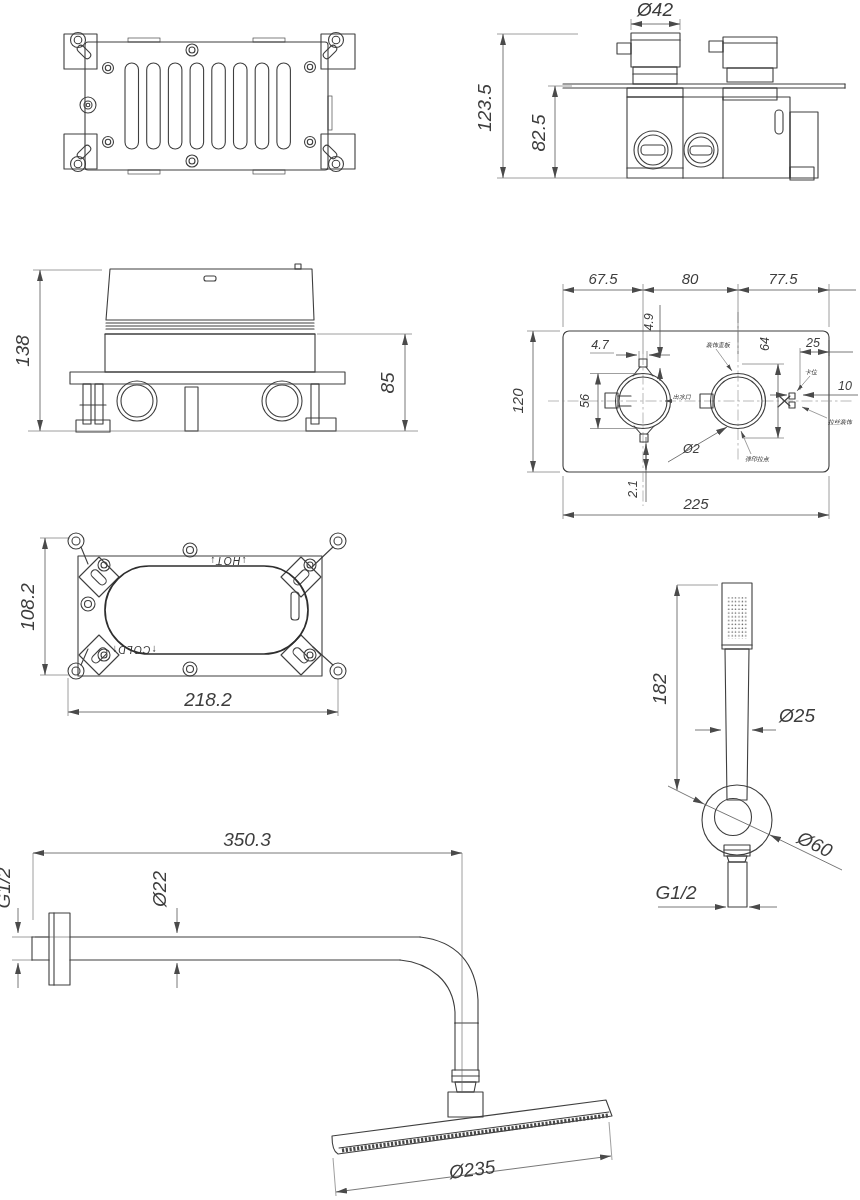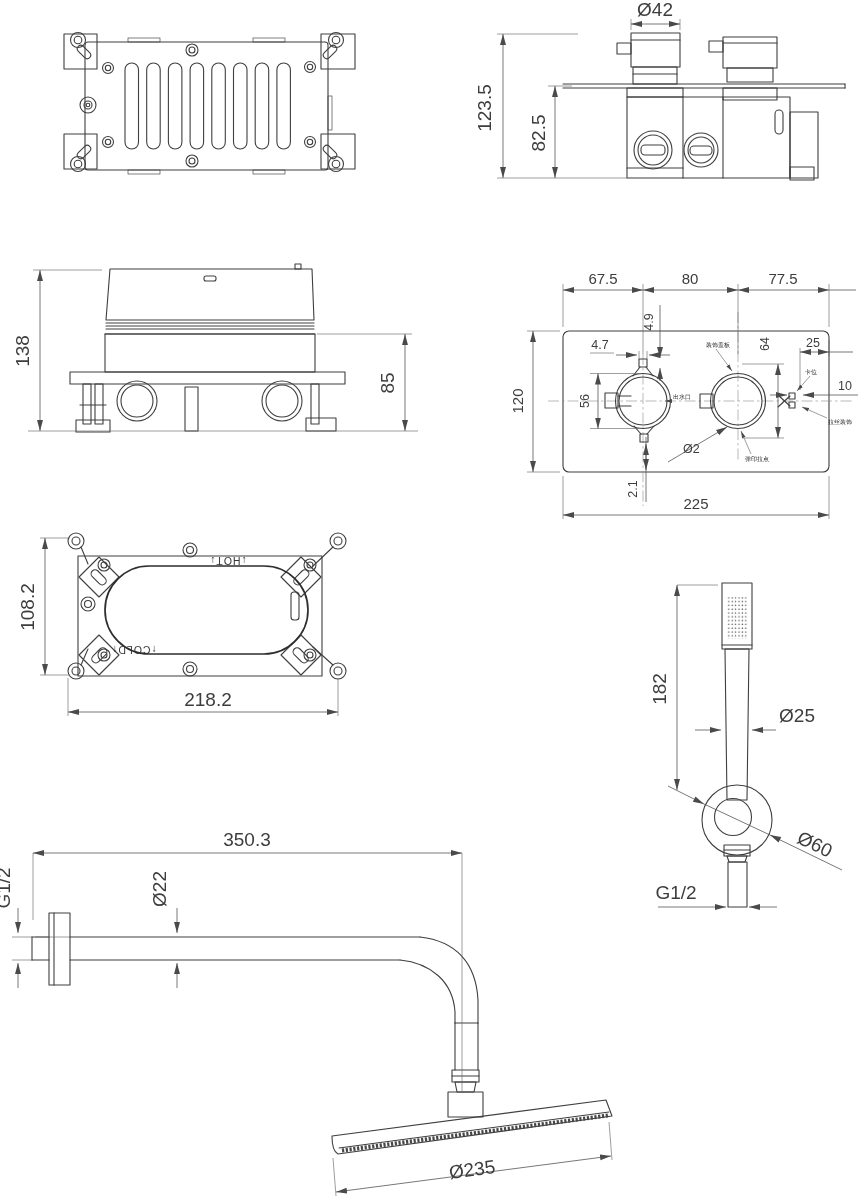--- a/index.html
+++ b/index.html
@@ -1,16 +1,16 @@
 <!DOCTYPE html>
 <html><head>
 <meta charset="utf-8">
 <style>
   html,body{margin:0;padding:0;background:#ffffff;}
-  .sheet{position:relative;width:860px;height:1200px;background:#ffffff;overflow:hidden;}
+  .sheet{position:relative;width:860px;height:1200px;background:#ffffff;overflow:hidden;font-style:italic;}
   svg{position:absolute;left:0;top:0;}
   .ol{fill:none;stroke:#3f3f3f;stroke-width:1.1;stroke-linejoin:round;stroke-linecap:round;}
   .olb{fill:none;stroke:#2e2e2e;stroke-width:1.7;stroke-linejoin:round;stroke-linecap:round;}
   .thin{fill:none;stroke:#4a4a4a;stroke-width:0.7;}
   .dim{fill:none;stroke:#565656;stroke-width:0.8;}
   .ext{fill:none;stroke:#6a6a6a;stroke-width:0.65;}
   .cl{fill:none;stroke:#8a8a8a;stroke-width:0.6;stroke-dasharray:11 3 2.5 3;}
   text{fill:#3d3d3d;font-family:"Liberation Sans",sans-serif;}
   .dl{font-size:19px;}
   .d{font-size:15px;}

